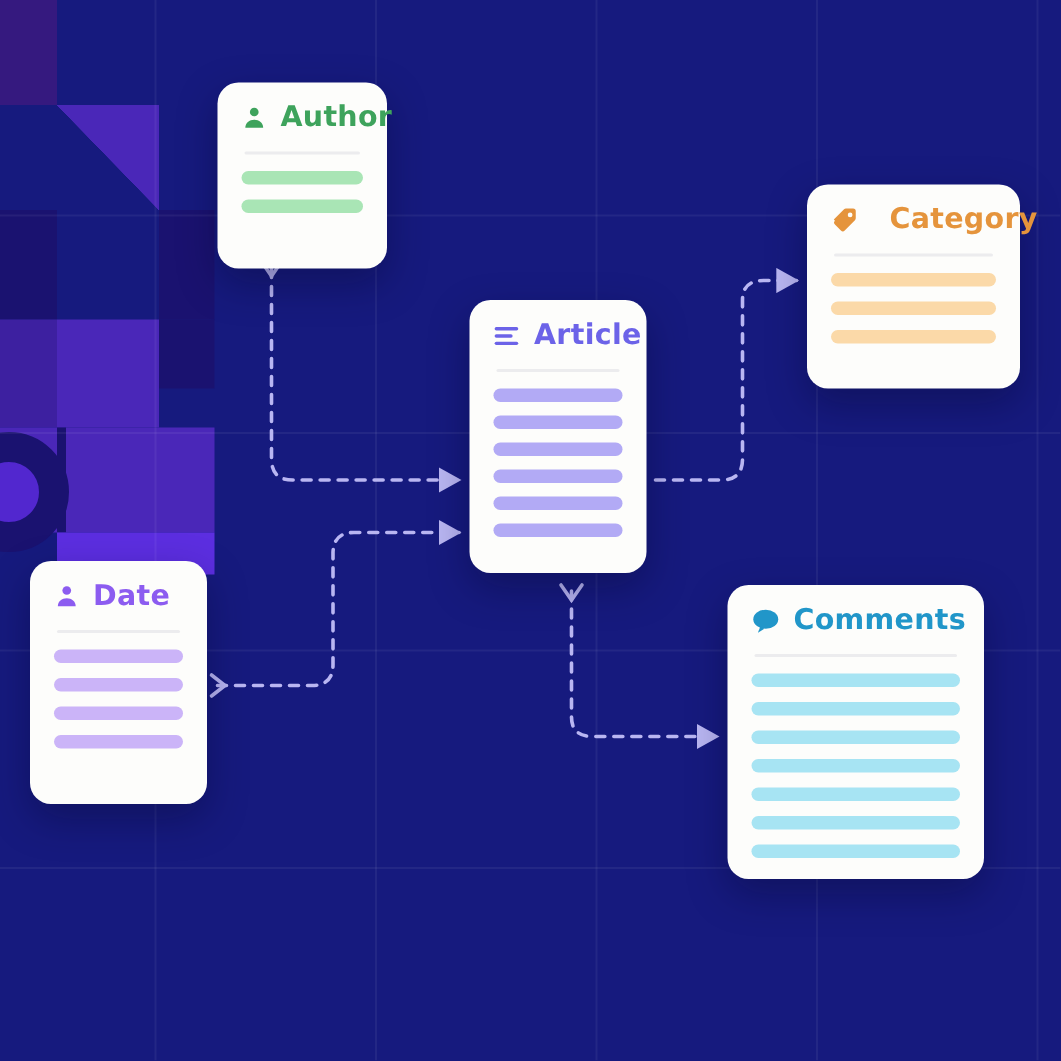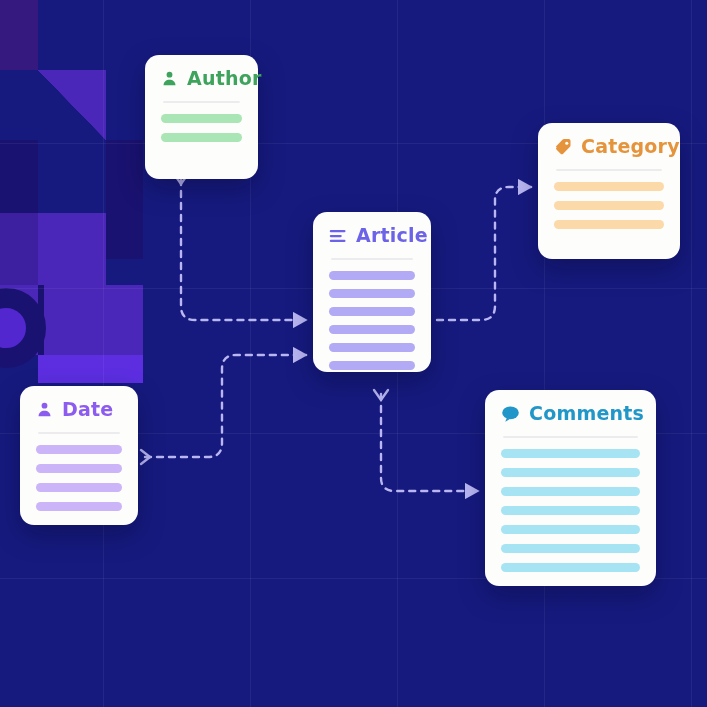--- a/index.html
+++ b/index.html
@@ -45,30 +45,30 @@
         padding:14px 16px 16px 16px;}
   .card-head{display:flex;align-items:center;gap:9px;}
   .card-title{font-size:19px;font-weight:700;letter-spacing:.2px;line-height:1;}
   .divider{height:2px;background:#ececee;border-radius:2px;margin:13px 2px 11px 2px;}
   .bars{display:flex;flex-direction:column;}
   .bar{height:9px;border-radius:6px;}
   .ic{display:flex;align-items:center;justify-content:center;}
 
   
   #card-author{left:125px;top:55px;width:113px;height:124px;margin-left:20px;}
-  #card-article{left:313px;top:212px;width:118px;height:160px;}
+  #card-article{left:313px;top:200px;width:118px;height:182px;}
   #card-category{left:538px;top:123px;width:142px;height:136px;}
   #card-comments{left:485px;top:390px;width:171px;height:196px;}
-  #card-date{left:20px;top:374px;width:118px;height:139px;margin-top:12px;}
+  #card-date{left:20px;top:374px;width:118px;height:162px;}
 
   #card-author  .card-title{color:#3ea35c;}
   #card-author  .bar{background:#a9e5b5;}
   #card-article .card-title{color:#6c63e8;}
   #card-article .bar{background:#b2aaf5;}
-  #card-category .card-title{color:#e5943c;}
+  #card-category .card-title{color:#e5943c;margin-left:12px;}
   #card-category .bar{background:#fbd9a8;}
   #card-comments .card-title{color:#2196c9;}
   #card-comments .bar{background:#a7e4f3;}
   #card-date    .card-title{color:#8c5cf0;}
   #card-date    .bar{background:#cbb4f8;}
 
   #card-author  .bars{gap:10px;}
   #card-article .bars{gap:9px;}
   #card-category .bars{gap:10px;}
   #card-comments .bars{gap:10px;}

